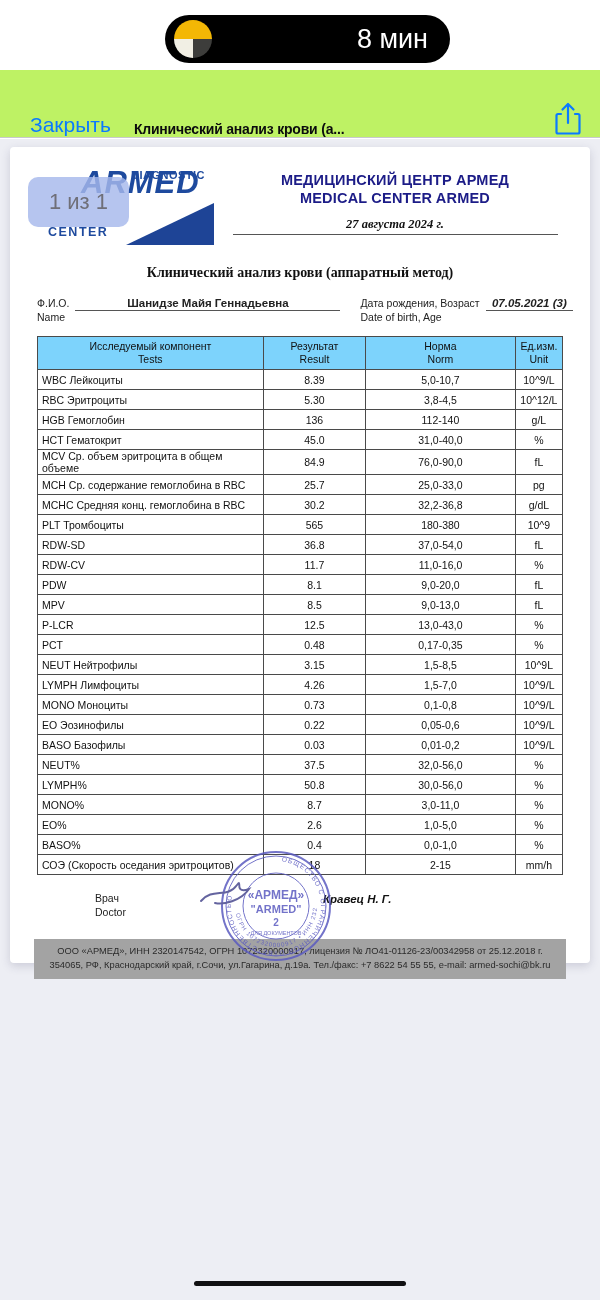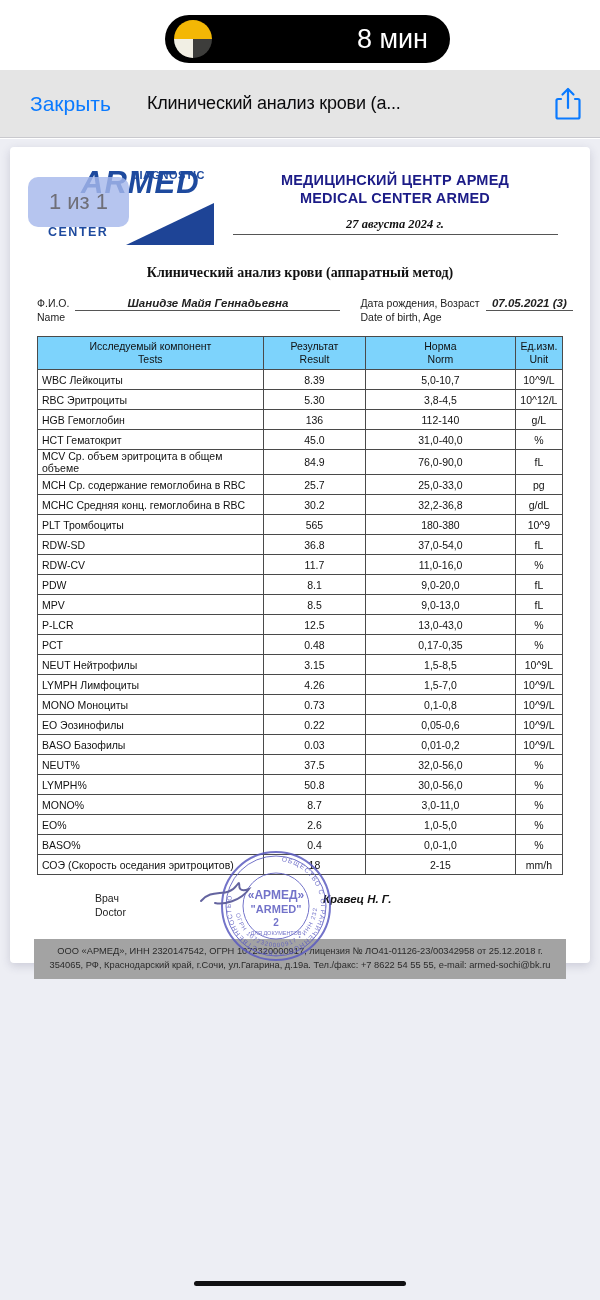--- a/index.html
+++ b/index.html
@@ -15,26 +15,26 @@
     justify-content:space-between;padding:0 22px 0 9px;box-sizing:border-box;
   }
   .timer-icon{
     width:38px;height:38px;border-radius:50%;
     background:conic-gradient(from 90deg,#3d3d3b 0 90deg,#f1efe4 90deg 180deg,#f3b705 180deg 360deg);
   }
   .pill-text{color:#fff;font-size:27px;font-weight:400;}
   
   .navbar{
     position:absolute;left:0;top:70px;width:600px;height:68px;
-    background:#e5e5e5;border-bottom:1px solid #c9c9ce;
-    display:flex;align-items:center;box-sizing:border-box;padding:0 18px 0 30px;gap:19px;
+    background:#bef264;border-bottom:1px solid #c9c9ce;
+    display:flex;align-items:flex-end;box-sizing:border-box;padding:0 18px 0 30px;
   }
   .nav-close{color:#0a7aff;font-size:21px;flex:0 0 auto;cursor:pointer;}
   .nav-title{
-    flex:1 1 auto;margin-left:17px;font-size:18px;font-weight:400;color:#0b0b0d;
+    flex:1 1 auto;margin-left:23px;font-size:14px;font-weight:700;color:#0b0b0d;
     white-space:nowrap;overflow:hidden;letter-spacing:-.2px;
   }
   .nav-share{flex:0 0 auto;margin-left:10px;cursor:pointer;display:block;}
   
   .viewer{
     position:absolute;left:0;top:139px;width:600px;height:1161px;
     background:#edeef4;
   }
   
   .doc-card{
@@ -63,21 +63,21 @@
     font-size:12.5px;padding-bottom:2px;color:#111;
   }
   .doc-title{
     text-align:center;margin-top:14px;font-family:"Liberation Serif",serif;
     font-weight:700;font-size:14px;color:#111;
   }
   
   .patient-row{display:flex;margin:16px 17px 0 27px;align-items:flex-start;font-size:10.5px;color:#222;}
   .p-label{line-height:1.3;flex:0 0 auto;}
   .p-name-value{
-    flex:0 0 265px;text-align:center;font-weight:700;font-style:italic;font-size:11.5px;
+    flex:0 0 265px;text-align:center;font-weight:700;font-size:11.5px;
     border-bottom:1px solid #555;margin:0 6px;padding-bottom:1px;
   }
   .p-dob-label{margin-left:14px;line-height:1.3;flex:0 0 auto;}
   .p-dob-value{
     flex:1 1 auto;text-align:center;font-weight:700;font-style:italic;font-size:11.5px;
     border-bottom:1px solid #555;margin-left:6px;padding-bottom:1px;
   }
   
   table.results{
     margin:12px 27px 0;width:526px;border-collapse:collapse;table-layout:fixed;

